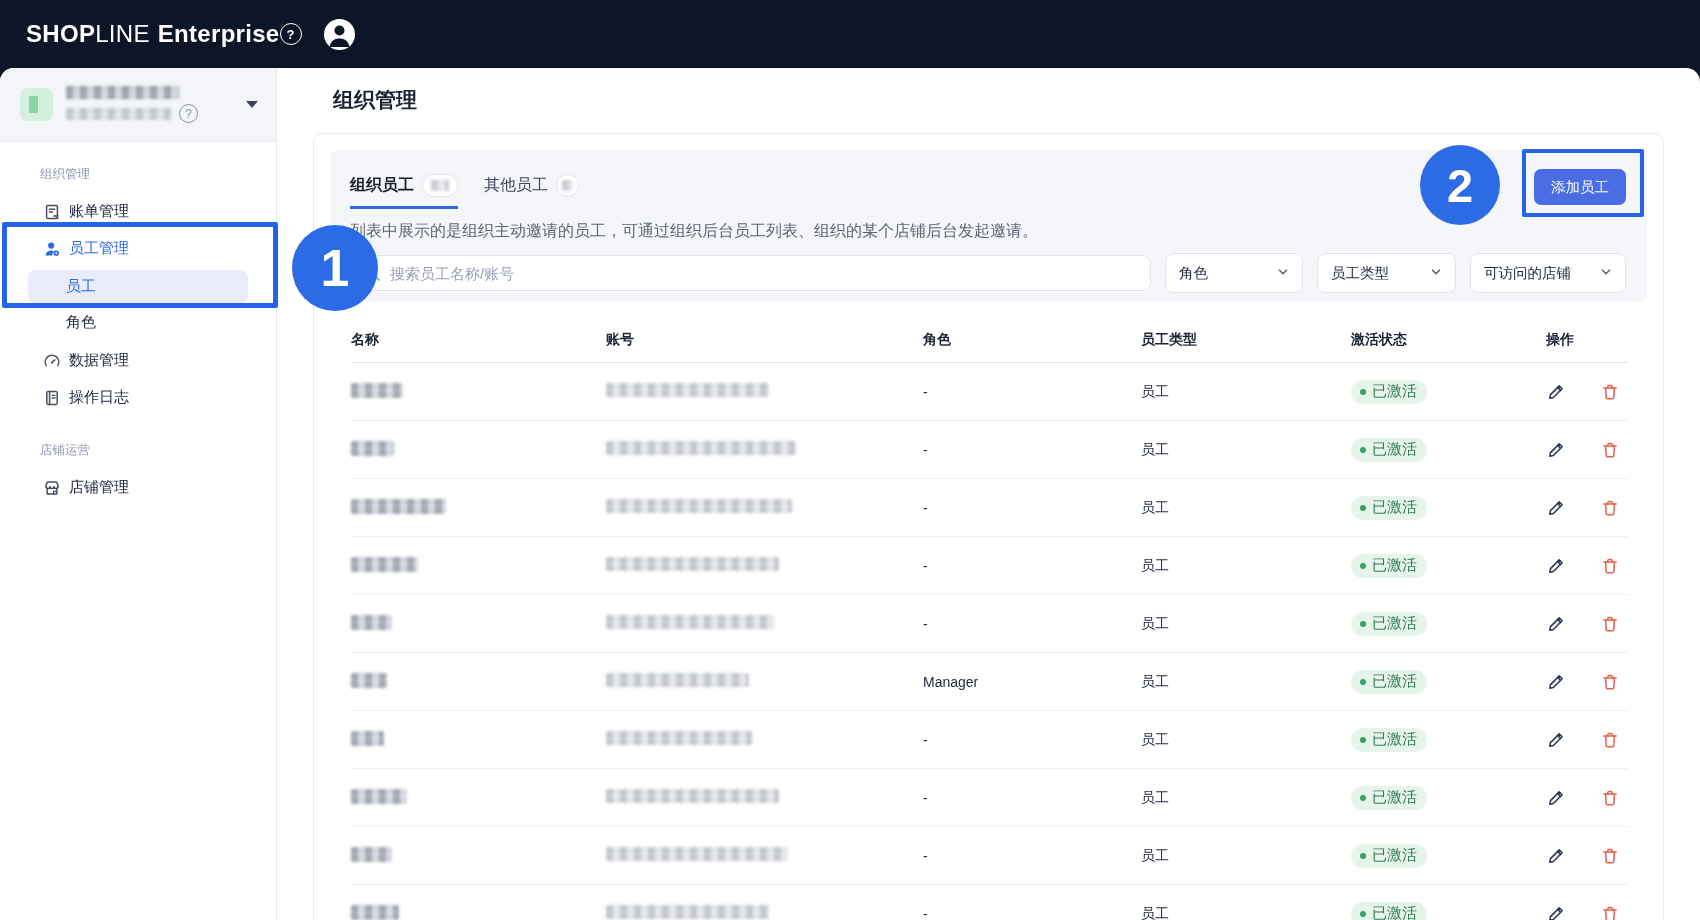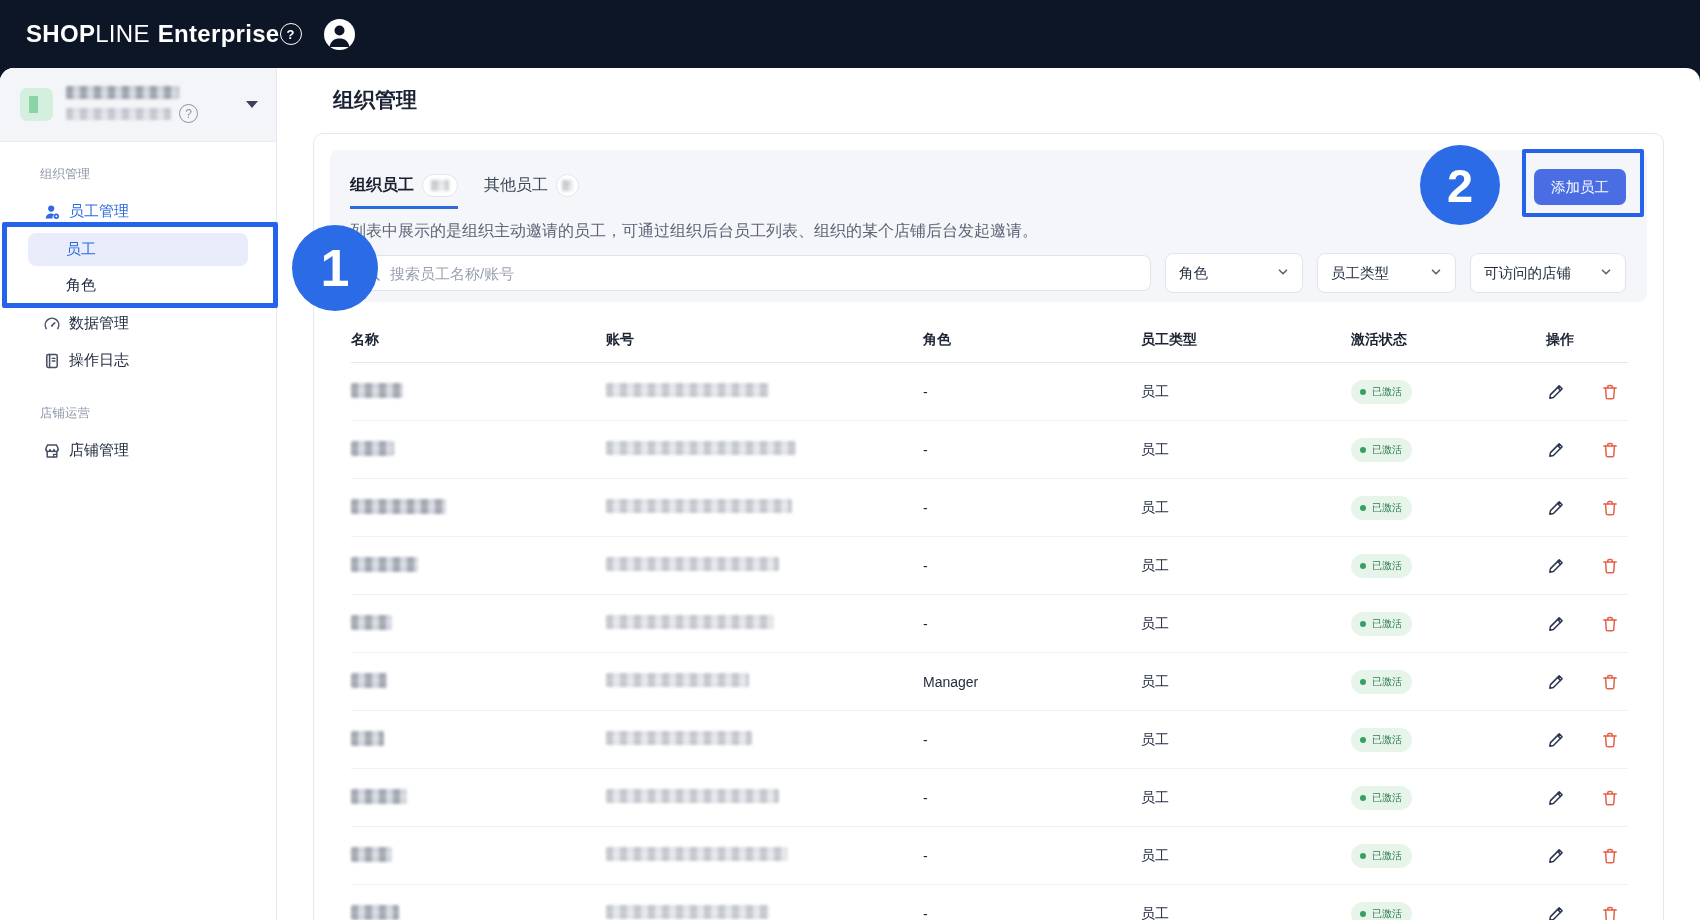--- a/index.html
+++ b/index.html
@@ -82,21 +82,21 @@
              display:flex; align-items:center; cursor:pointer; font-family:inherit; }
 
   
   .table { margin:0 35px 0 37px; }
   .t-grid { display:grid; grid-template-columns:255px 317px 218px 210px 195px 1fr; align-items:center; }
   .t-head { height:45px; border-bottom:1px solid #e3e6ec; font-size:14px; font-weight:600; color:#1d2534; }
   .t-row { height:58px; border-bottom:1px solid #eef0f4; font-size:14px; color:#232c42; }
   .cell-ops { display:flex; align-items:center; gap:34px; }
   .icon-btn { background:none; border:none; padding:0; cursor:pointer; display:flex; align-items:center; }
   .badge { display:inline-flex; align-items:center; gap:6px; height:24px; padding:0 10px 0 9px;
-           border-radius:12px; background:#e6f4ea; font-size:10px; color:#2e7c51; }
+           border-radius:12px; background:#e6f4ea; font-size:15px; color:#2e7c51; }
   .badge-dot { width:6px; height:6px; border-radius:50%; background:#36a063; }
 
   
   .blurb { display:inline-block; border-radius:2px; filter:blur(1.6px);
            background:
              repeating-linear-gradient(90deg, rgba(117,124,138,.65) 0 7px, rgba(204,208,216,.65) 7px 14px),
              repeating-linear-gradient(180deg, #c7cbd3 0 5px, #e3e5ea 5px 10px); }
   .b-name { height:15px; opacity:.85; }
   .b-acct { height:14px; opacity:.55; }
   .b-org1 { height:13px; width:113px; opacity:.9; }
@@ -142,20 +142,30 @@
         <span class="blurb b-org1"></span>
         <span class="org-line2-row">
           <span class="blurb b-org2"></span>
           <span class="q-icon">?</span>
         </span>
       </span>
       <span class="org-caret"></span>
     </div>
     <nav class="side-nav" id="side-nav">
         <div class="section-label">组织管理</div>
+        <div class="nav-item">
+          <span class="nicon">
+            <svg width="18" height="18" viewBox="0 0 18 18" fill="none" stroke="#454e63" stroke-width="1.5" stroke-linecap="round" stroke-linejoin="round">
+              <rect x="3.6" y="2.6" width="10.8" height="12.8" rx="1.3"></rect>
+              <path d="M6.4 6.2h5.2M6.4 9h3.2"></path>
+              <path d="M10.8 13h4.2M12.3 15.4h2.7" stroke-width="1.3"></path>
+            </svg>
+          </span>
+          <span>账单管理</span>
+        </div>
         <div class="nav-item active">
           <span class="nicon">
             <svg width="18" height="18" viewBox="0 0 18 18">
               <circle cx="8.2" cy="5.6" r="3.1" fill="#2d6ae0"></circle>
               <path d="M2.6 15.6c.3-3.2 2.7-5 5.6-5 1 0 2 .2 2.8.7a4.8 4.8 0 0 0-1.5 4.3z" fill="#2d6ae0"></path>
               <circle cx="13.3" cy="13.3" r="2.7" fill="#2d6ae0"></circle>
               <circle cx="13.3" cy="13.3" r="1" fill="#ffffff"></circle>
             </svg>
           </span>
           <span>员工管理</span>

